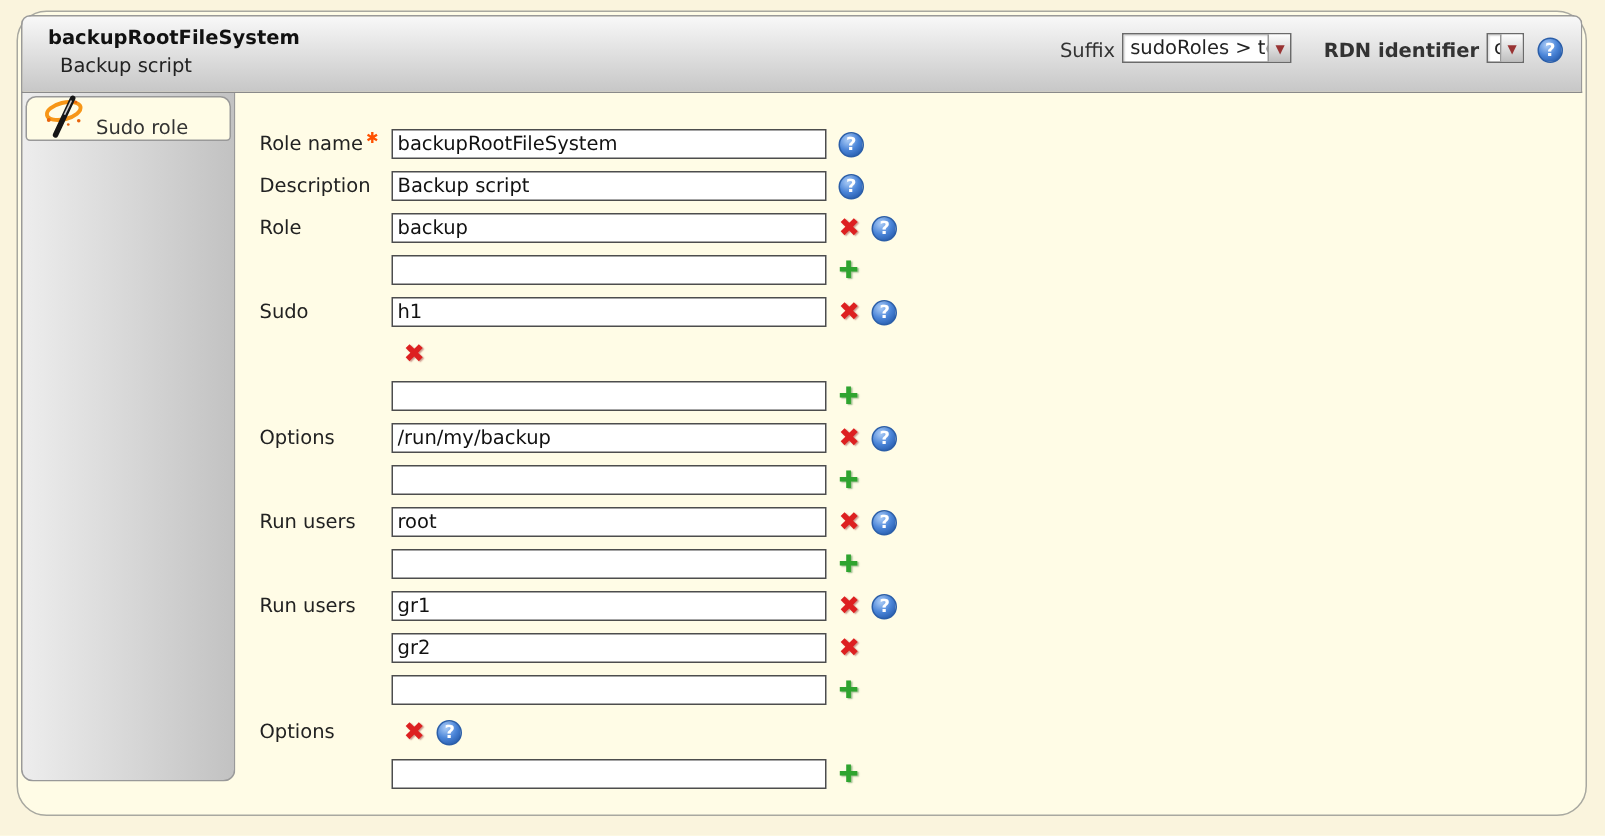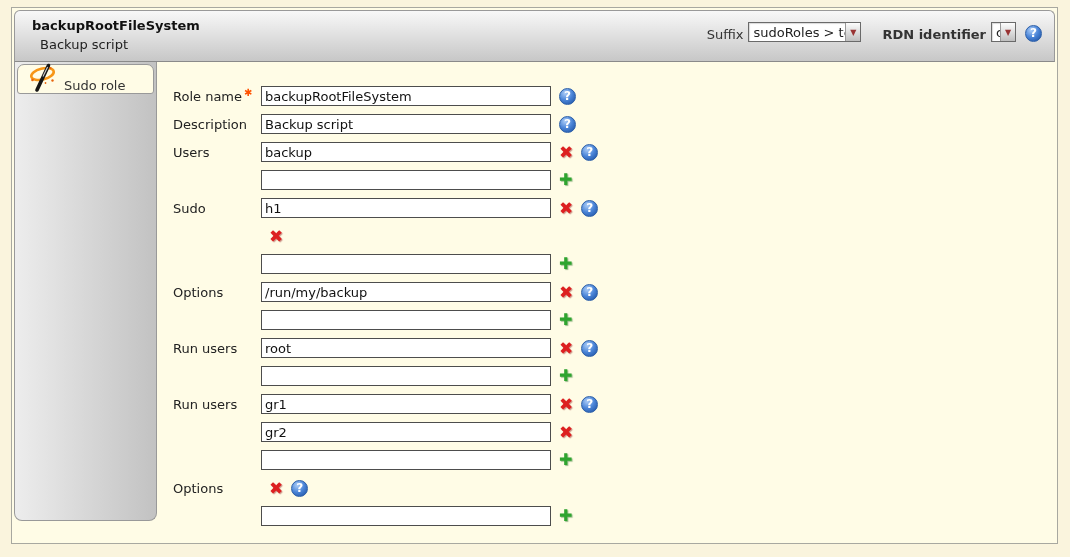--- a/index.html
+++ b/index.html
@@ -9,21 +9,21 @@
     background:#faf4dd;
     font-family:"DejaVu Sans","Liberation Sans",sans-serif;
     font-size:13px; color:#222;
     position:relative;
   }
   .container {
     position:absolute; left:11px; top:7px;
     width:1047px; height:537px;
     background:#fffce6;
     border:1px solid #a8a8a0;
-    border-radius:0;
+    border-radius:20px;
   }
   
   .titlebar {
     margin:2px 2px 0 2px; height:52px;
     background:linear-gradient(#f8f8f8,#c7c7c7);
     border:1px solid #999;
     border-bottom:1px solid #8a8a8a;
     border-radius:6px 6px 0 0;
     display:flex; justify-content:space-between;
     padding:5px 12px 0 17px;
@@ -150,21 +150,21 @@
           <div class="flabel"><span>Role name</span><span class="req">✱</span></div>
           <input type="text" class="txt" value="backupRootFileSystem" style="">
           <span class="icon-help">?</span>
         </div>
         <div class="form-row">
           <div class="flabel"><span>Description</span></div>
           <input type="text" class="txt" value="Backup script" style="">
           <span class="icon-help">?</span>
         </div>
         <div class="form-row">
-          <div class="flabel"><span>Users</span></div>
+          <div class="flabel"><span>Role</span></div>
           <input type="text" class="txt" value="backup" style="">
           <span class="icon-x">✖</span>
           <span class="icon-help">?</span>
         </div>
         <div class="form-row">
           <div class="flabel"></div>
           <input type="text" class="txt" value="" style="">
           <span class="icon-plus">✚</span>
         </div>
         <div class="form-row">

